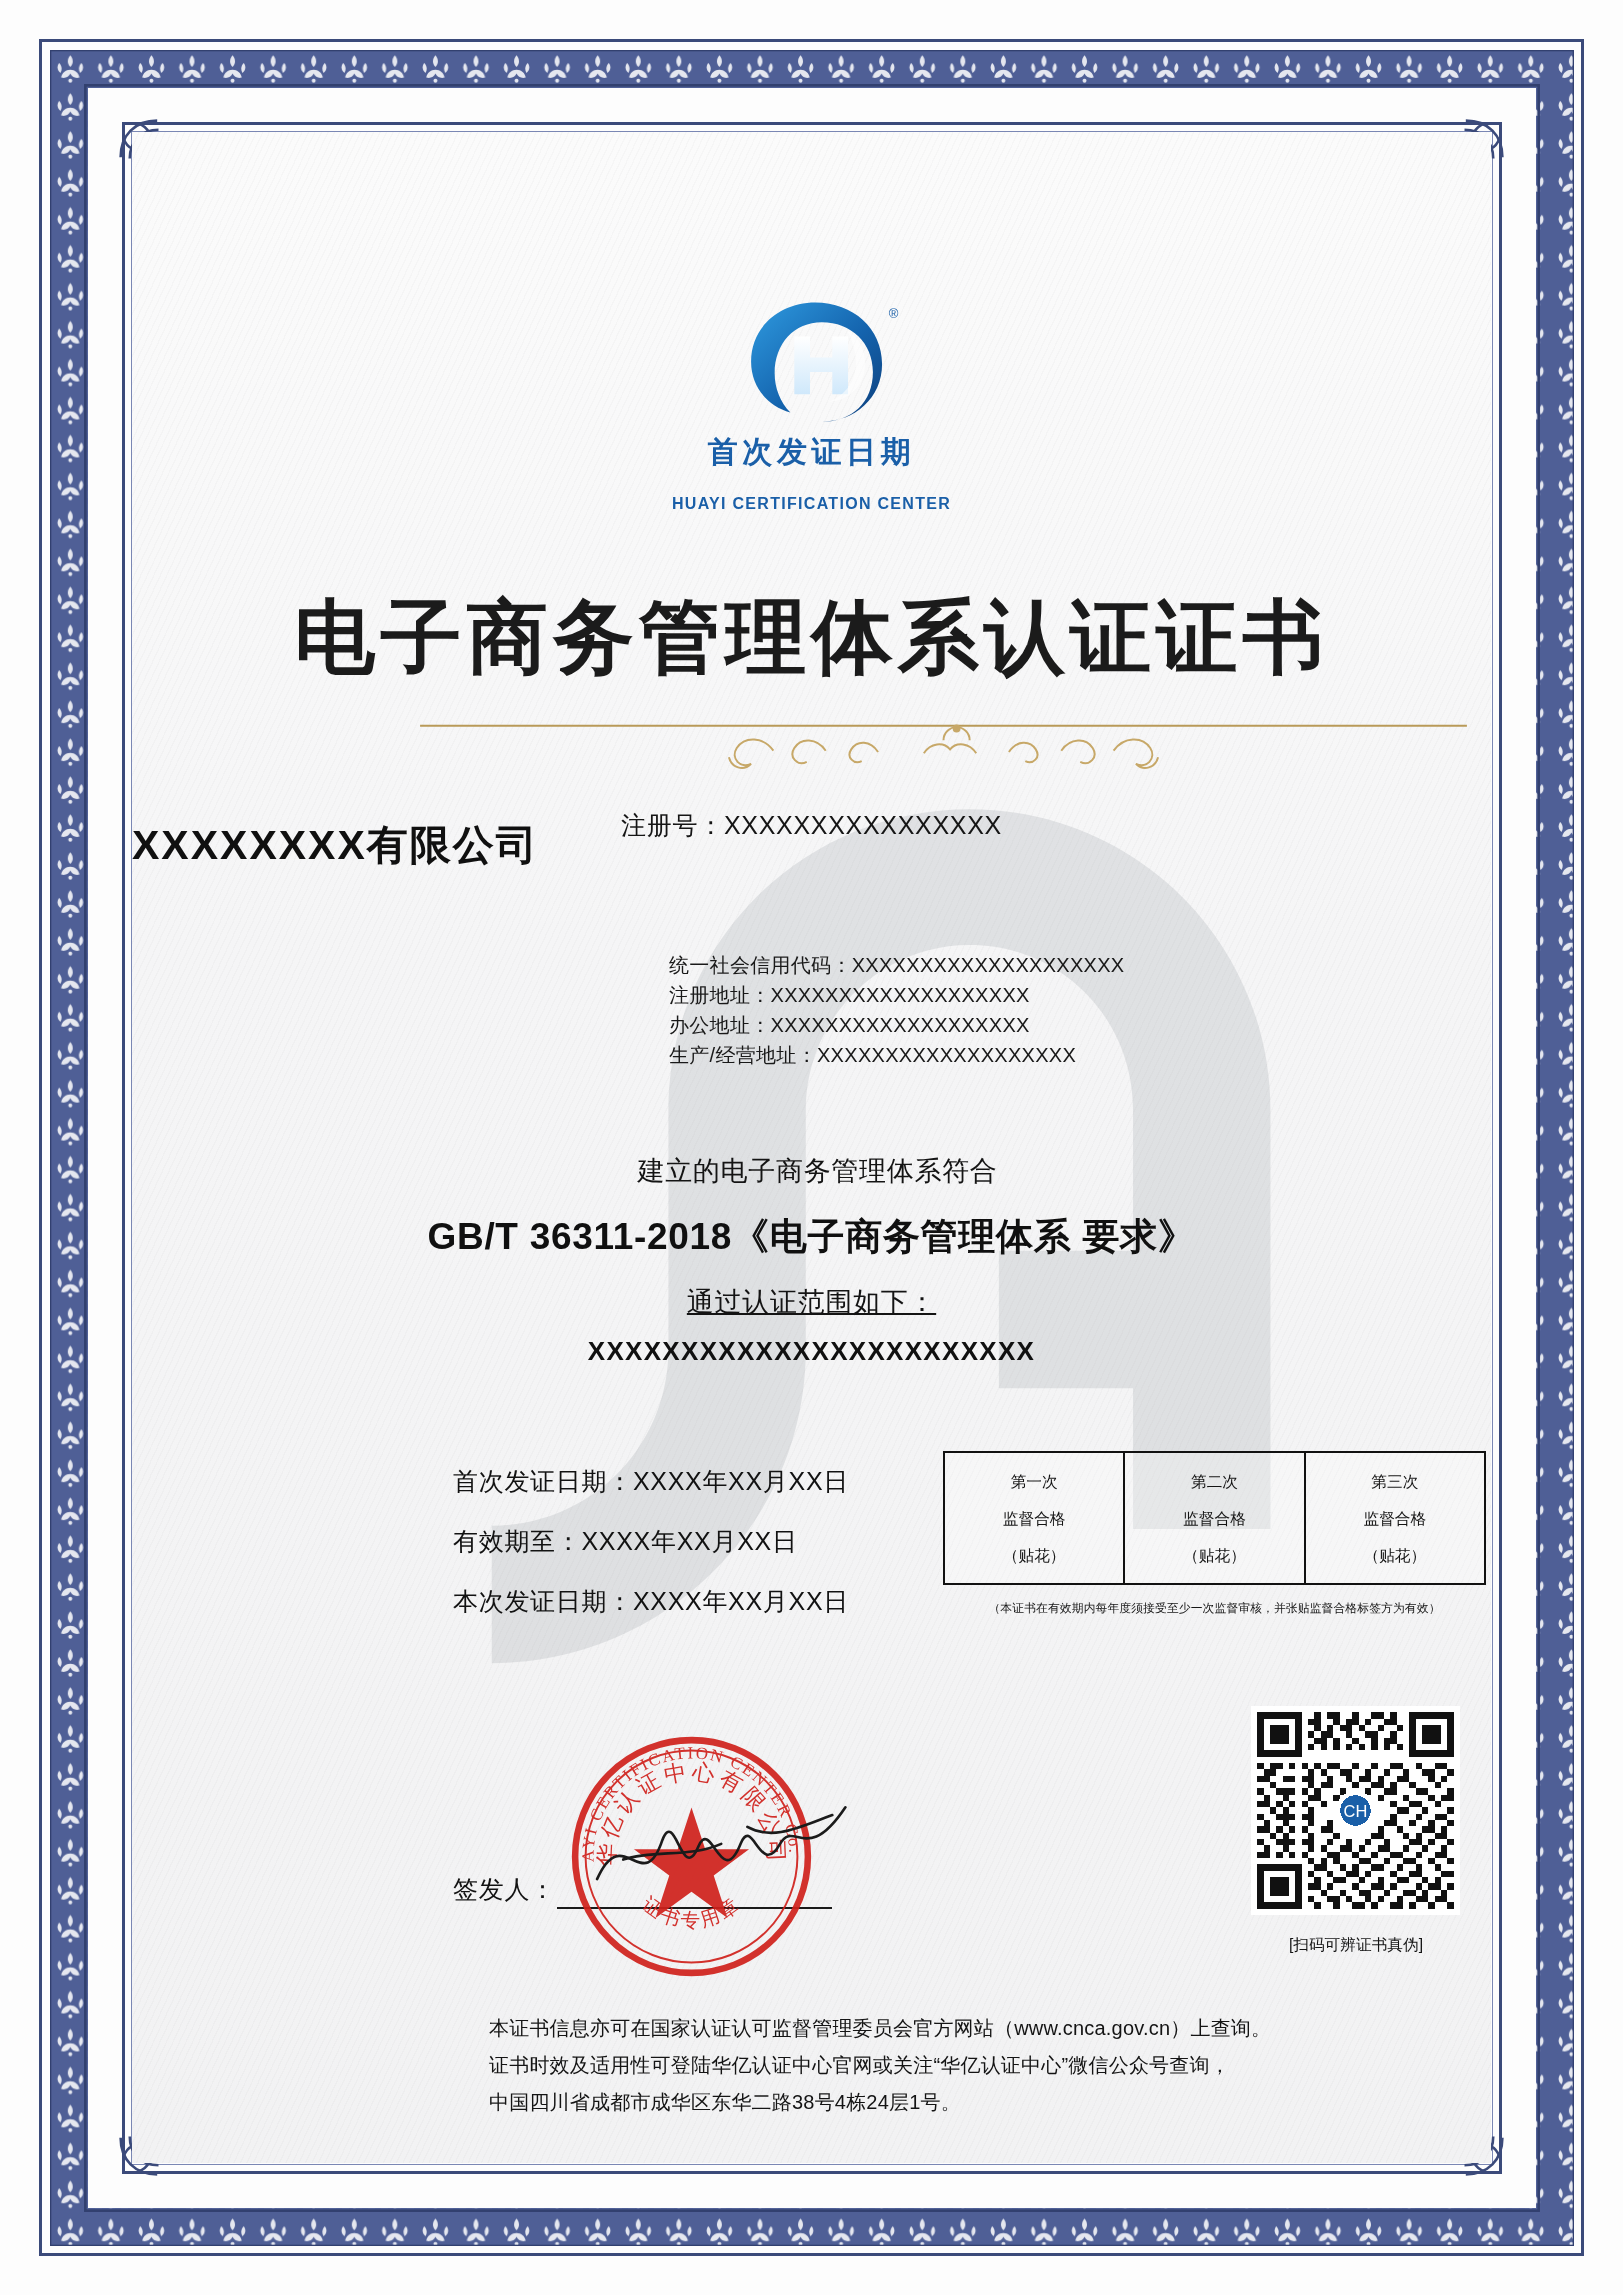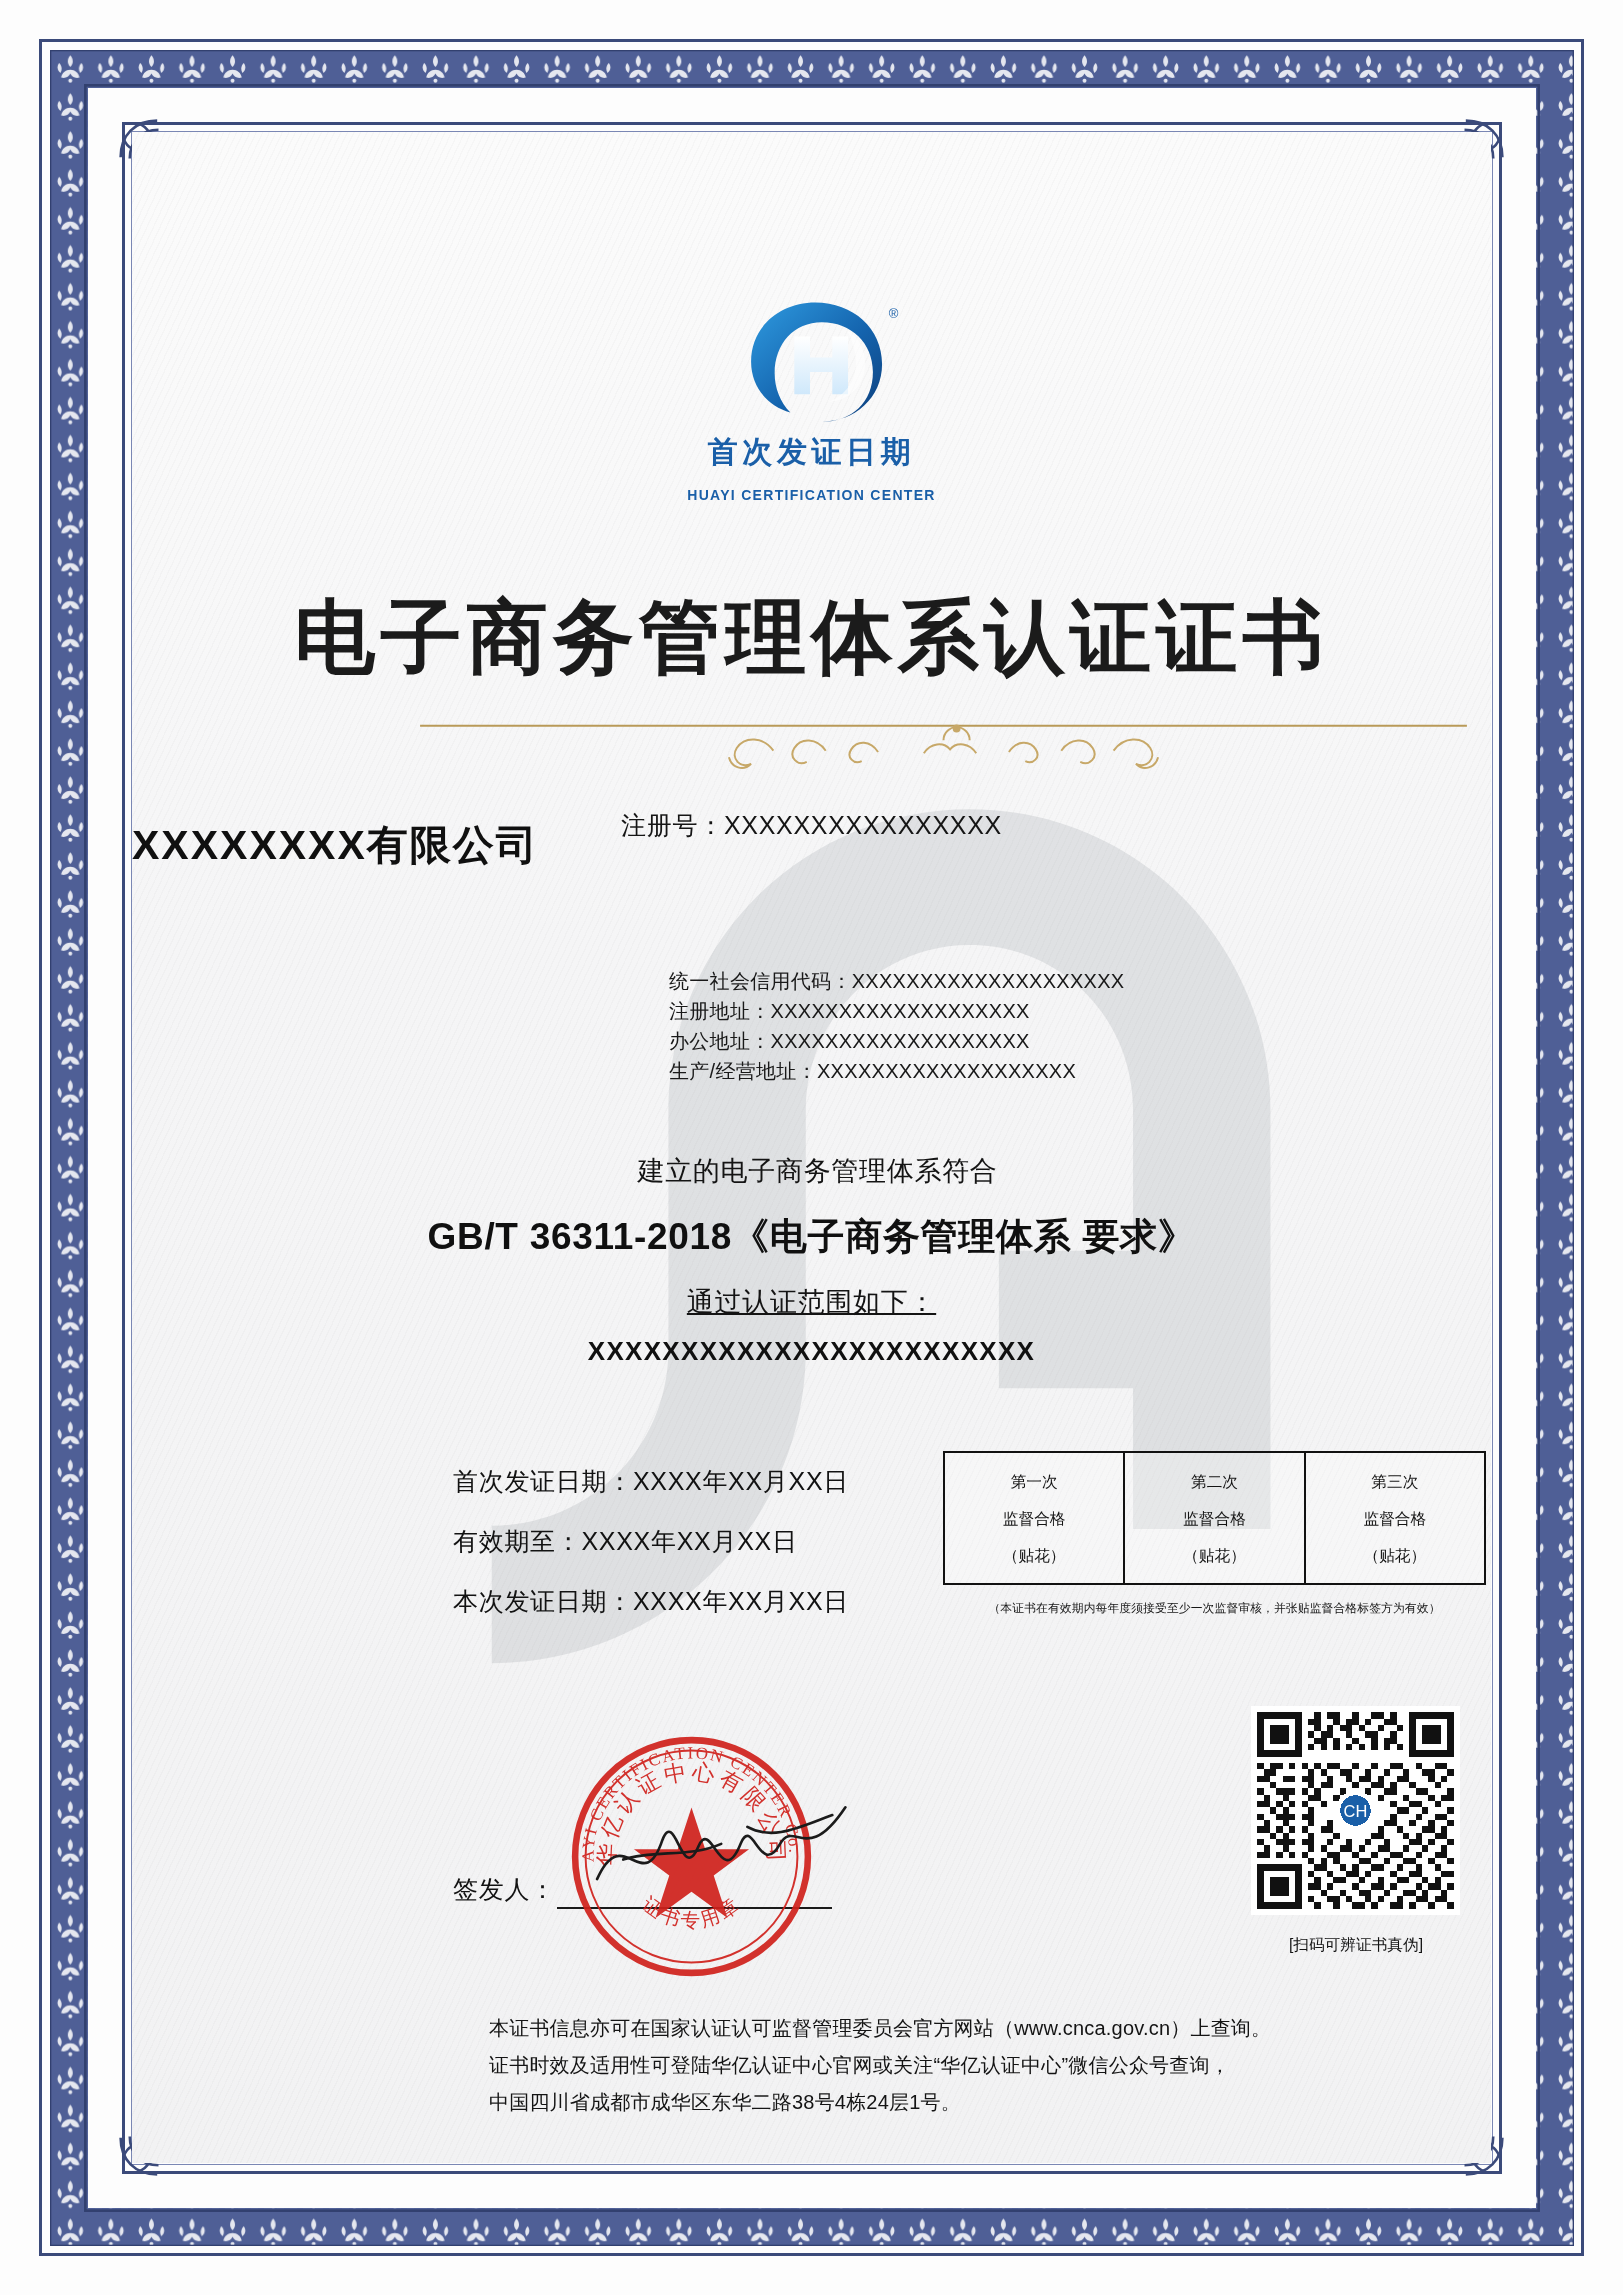--- a/index.html
+++ b/index.html
@@ -100,25 +100,25 @@
   }
   .logo-mark { display: block; margin: 0 auto; }
   .logo-cn {
     font-size: 30px;
     font-weight: bold;
     color: #1a5fa8;
     letter-spacing: 4.6px;
     margin-top: 5.2px;
   }
   .logo-en {
-    font-size: 14px;
+    font-size: 16px;
     font-weight: bold;
     color: #1a5fa8;
     letter-spacing: 1.3px;
-    margin-top: 14px;
+    margin-top: 22px;
   }
 
   
   .cert-title {
     position: absolute;
     left: 0; right: 0;
     top: 452px;
     text-align: center;
     font-family: "DejaVu Sans", "Liberation Sans", sans-serif;
     font-size: 81px;
@@ -155,21 +155,20 @@
     letter-spacing: 2px;
   }
   .addr-block {
     position: absolute;
     left: 537px;
     top: 818px;
     font-size: 20px;
     line-height: 30px;
     color: #191919;
     letter-spacing: 0.3px;
-    margin-top: 16px;
   }
 
   .stmt-1 {
     position: absolute;
     left: 12px; right: 0;
     top: 1021px;
     text-align: center;
     font-size: 27px;
     color: #141414;
     letter-spacing: 0.7px;

